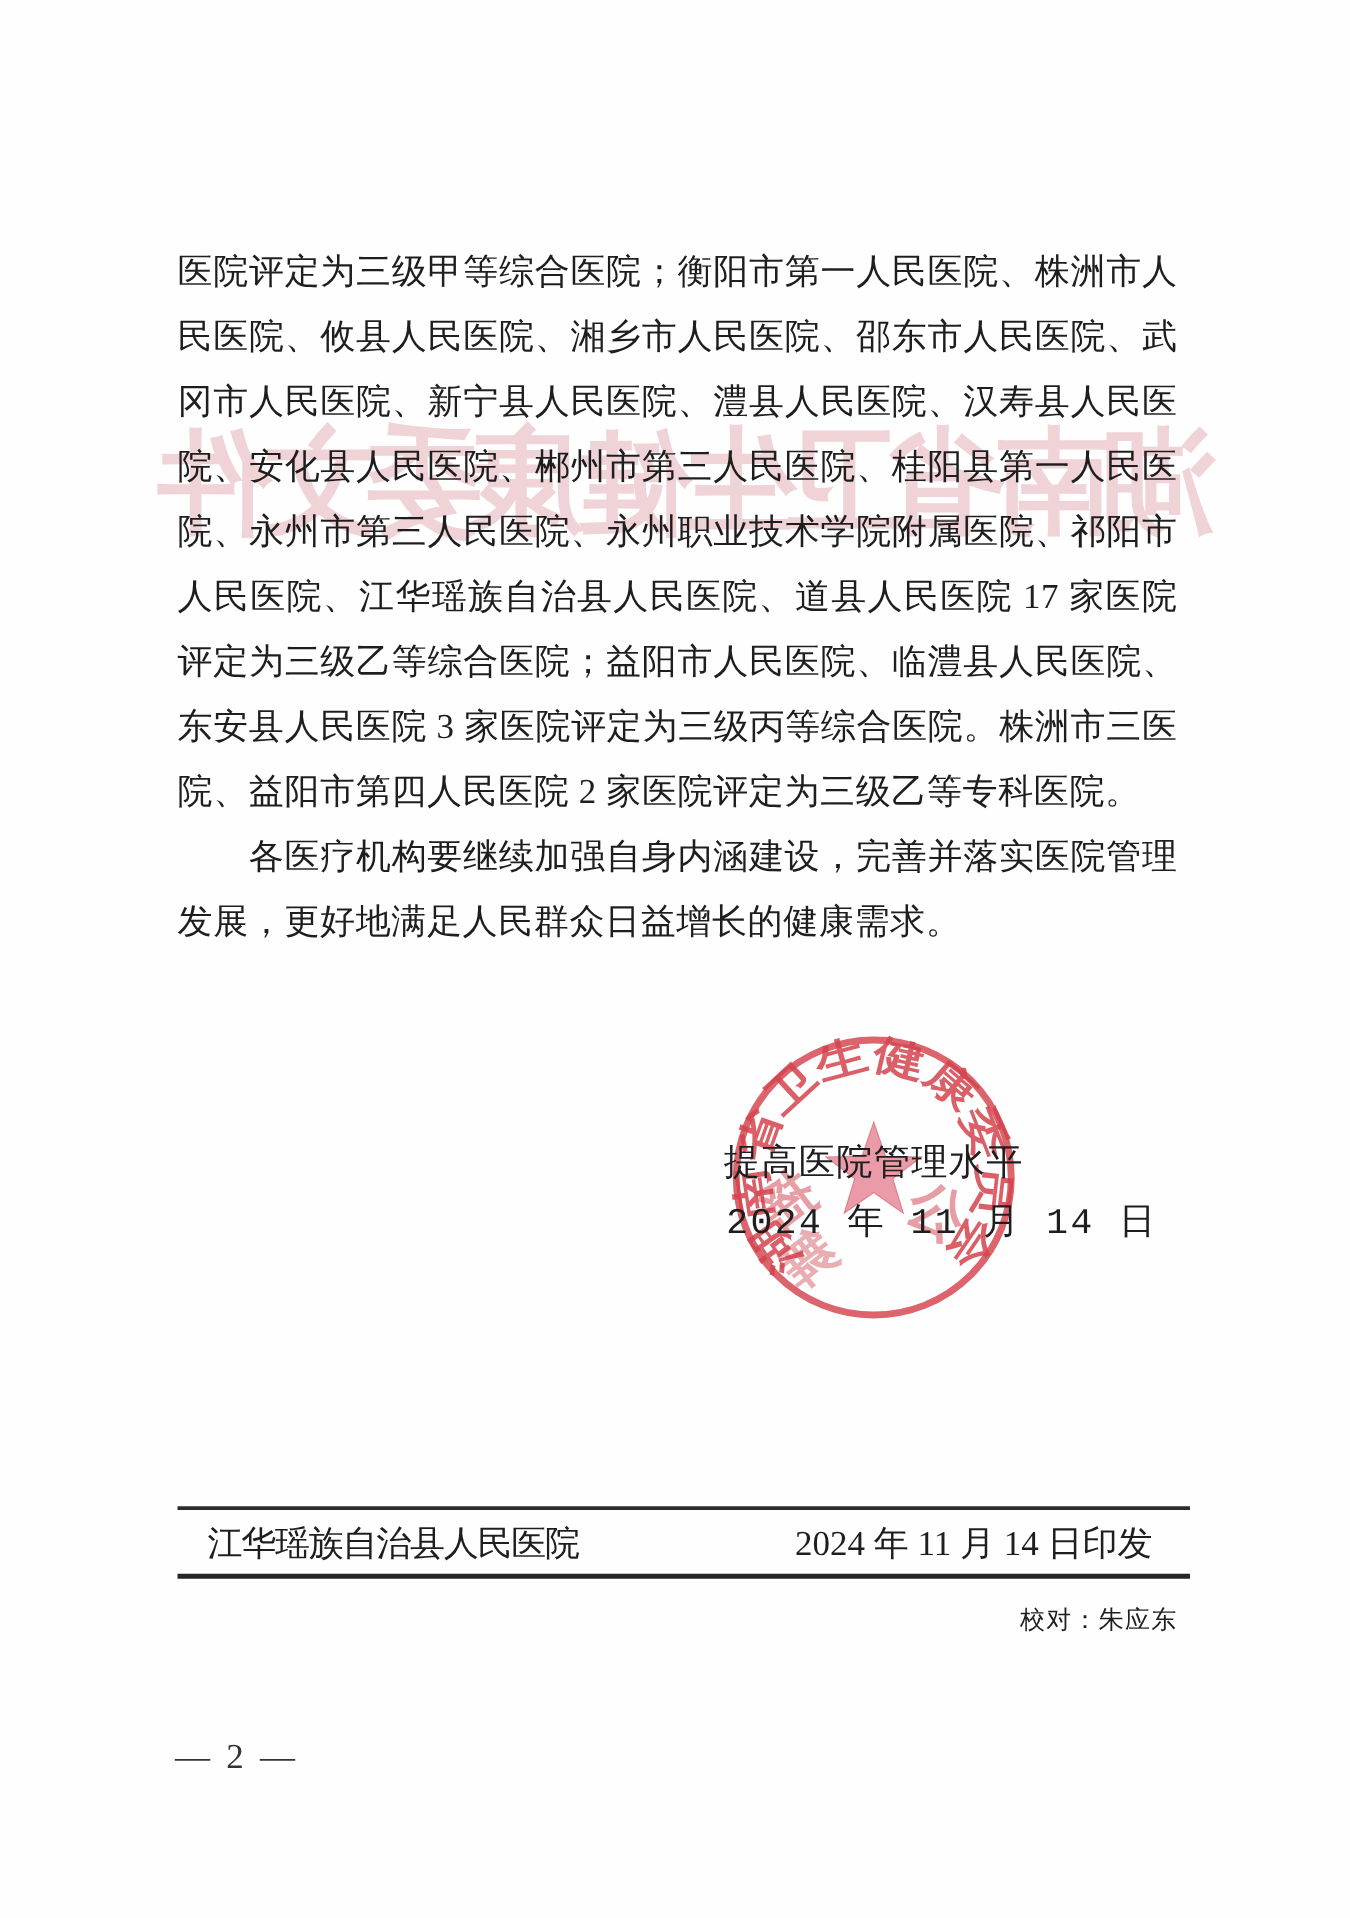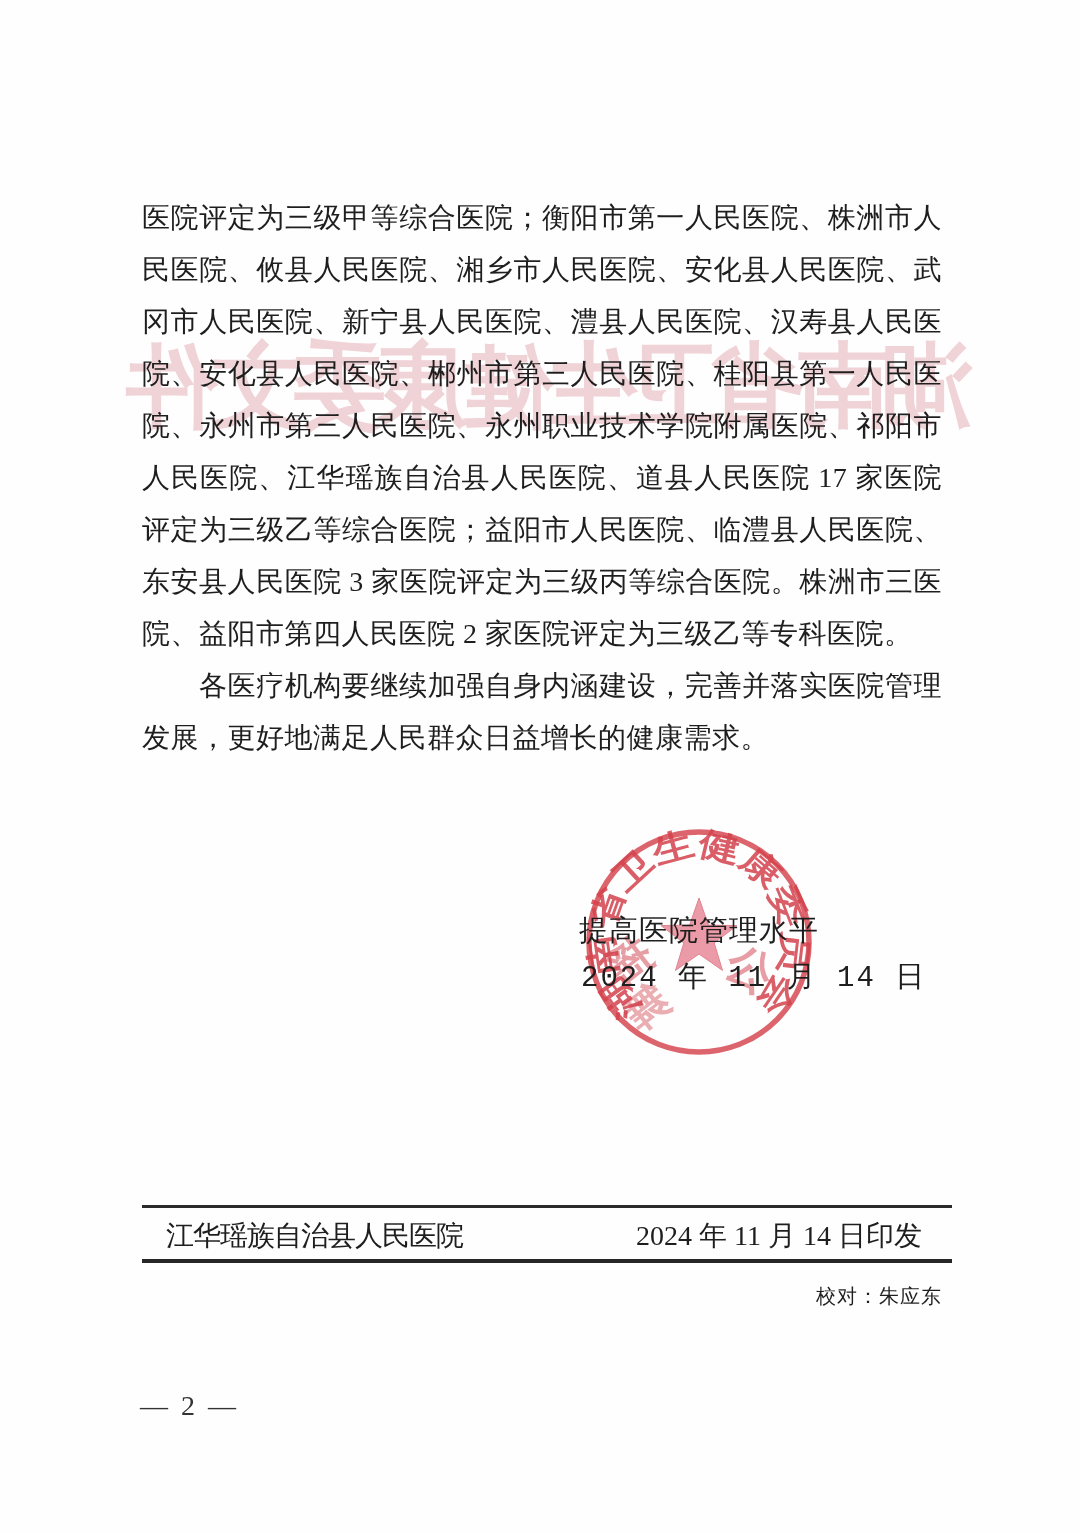--- a/index.html
+++ b/index.html
@@ -62,21 +62,21 @@
 </style>
 </head>
 <body>
 
 <div class="page">
 
   <div class="watermark">湖南省卫生健康委文件</div>
 
   <div class="body-text">
     <div class="line">医院评定为三级甲等综合医院；衡阳市第一人民医院、株洲市人</div>
-    <div class="line">民医院、攸县人民医院、湘乡市人民医院、安化县人民医院、武</div>
+    <div class="line">民医院、攸县人民医院、湘乡市人民医院、邵东市人民医院、武</div>
     <div class="line">冈市人民医院、新宁县人民医院、澧县人民医院、汉寿县人民医</div>
     <div class="line">院、安化县人民医院、郴州市第三人民医院、桂阳县第一人民医</div>
     <div class="line">院、永州市第三人民医院、永州职业技术学院附属医院、祁阳市</div>
     <div class="line">人民医院、江华瑶族自治县人民医院、道县人民医院 17 家医院</div>
     <div class="line">评定为三级乙等综合医院；益阳市人民医院、临澧县人民医院、</div>
     <div class="line">东安县人民医院 3 家医院评定为三级丙等综合医院。株洲市三医</div>
     <div class="line flush">院、益阳市第四人民医院 2 家医院评定为三级乙等专科医院。</div>
     <div class="line indent">各医疗机构要继续加强自身内涵建设，完善并落实医院管理</div>
     <div class="line flush">发展，更好地满足人民群众日益增长的健康需求。</div>
   </div>

